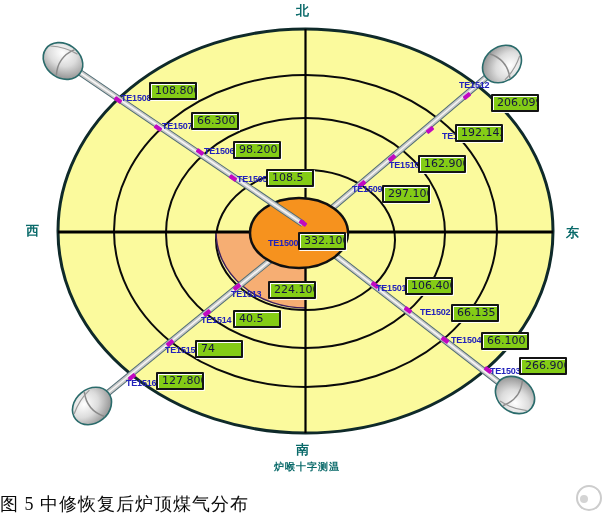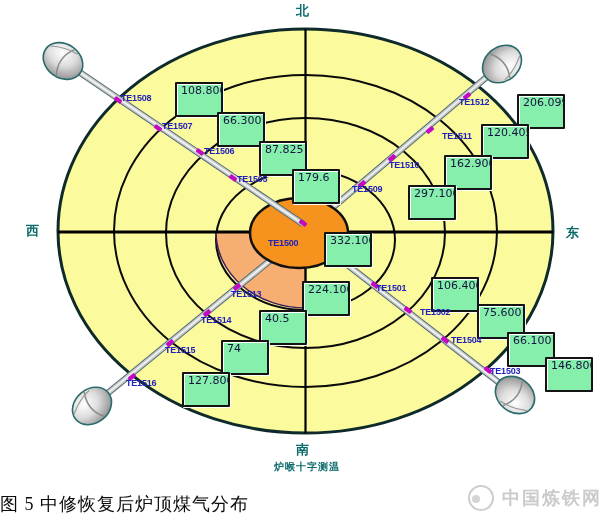--- a/index.html
+++ b/index.html
@@ -14,25 +14,25 @@
   .throat-label{
     position:absolute;left:274px;top:460px;color:#0A6A6A;
     font:bold 10px "Liberation Sans",sans-serif;letter-spacing:1px;
   }
   .te{
     position:absolute;color:#2222BB;
     font:bold 9px "Liberation Sans",sans-serif;letter-spacing:-0.2px;
     white-space:nowrap;
   }
   .val{
-    position:absolute;width:40px;height:12px;background:#86efac;
+    position:absolute;width:40px;height:12px;background:#84cc16;
     border:2px solid #141414;border-radius:1px;
     box-shadow:1px 1px 0 rgba(255,255,255,0.95), inset 1px 1px 0 #ffffff;
     font:11px/12px "DejaVu Sans",sans-serif;color:#13133F;
-    padding:1px 0 18px 4px;white-space:nowrap;overflow:hidden;margin-left:26px;
+    padding:1px 0 1px 4px;white-space:nowrap;overflow:hidden;
   }
   .caption{
     position:absolute;left:0;top:492px;width:494px;text-align:left;
     font:18px "Liberation Serif",serif;color:#0a0a0a;letter-spacing:1px;
   }
   .watermark{
     position:absolute;right:8px;top:485px;display:flex;align-items:center;gap:8px;
   }
   .wm-logo{
     width:22px;height:22px;border:2px solid #cdcdcd;border-radius:50%;position:relative;
@@ -145,66 +145,65 @@
   <div class="compass" style="left:566px;top:224px">东</div>
   <div class="compass" style="left:296px;top:441px">南</div>
 
   <div class="te" style="left:121px;top:93px">TE1508</div>
   <div class="val" style="left:149px;top:82px">108.800</div>
 
   <div class="te" style="left:162px;top:121px">TE1507</div>
   <div class="val" style="left:191px;top:112px">66.300</div>
 
   <div class="te" style="left:204px;top:146px">TE1506</div>
-  <div class="val" style="left:233px;top:141px">87.825</div>
+  <div class="val" style="left:233px;top:141px">98.200</div>
 
   <div class="te" style="left:237px;top:174px">TE1505</div>
-  <div class="val" style="left:266px;top:169px">179.6</div>
-
-  <div class="te" style="left:459px;top:97px">TE1512</div>
+  <div class="val" style="left:266px;top:169px">108.5</div>
+
+  <div class="te" style="left:459px;top:80px">TE1512</div>
   <div class="val" style="left:491px;top:94px">206.099</div>
 
   <div class="te" style="left:442px;top:131px">TE1511</div>
-  <div class="val" style="left:455px;top:124px">120.405</div>
+  <div class="val" style="left:455px;top:124px">192.142</div>
 
   <div class="te" style="left:389px;top:160px">TE1510</div>
   <div class="val" style="left:418px;top:155px">162.900</div>
 
   <div class="te" style="left:352px;top:184px">TE1509</div>
   <div class="val" style="left:382px;top:185px">297.100</div>
 
   <div class="te" style="left:268px;top:238px">TE1500</div>
   <div class="val" style="left:298px;top:232px">332.100</div>
 
   <div class="te" style="left:231px;top:289px">TE1513</div>
-  <div class="val" style="left:276px;top:281px">224.100</div>
+  <div class="val" style="left:268px;top:281px">224.100</div>
 
   <div class="te" style="left:201px;top:315px">TE1514</div>
   <div class="val" style="left:233px;top:310px">40.5</div>
 
   <div class="te" style="left:165px;top:345px">TE1515</div>
   <div class="val" style="left:195px;top:340px">74</div>
 
   <div class="te" style="left:126px;top:378px">TE1516</div>
   <div class="val" style="left:156px;top:372px">127.800</div>
 
   <div class="te" style="left:376px;top:283px">TE1501</div>
   <div class="val" style="left:405px;top:277px">106.400</div>
 
   <div class="te" style="left:420px;top:307px">TE1502</div>
-  <div class="val" style="left:451px;top:304px">75.600</div>
+  <div class="val" style="left:451px;top:304px">66.135</div>
 
   <div class="te" style="left:451px;top:335px">TE1504</div>
   <div class="val" style="left:481px;top:332px">66.100</div>
 
   <div class="te" style="left:490px;top:366px">TE1503</div>
-  <div class="val" style="left:519px;top:357px">146.800</div>
+  <div class="val" style="left:519px;top:357px">266.900</div>
 
   <div class="throat-label">炉喉十字测温</div>
 
   <div class="caption">图 5 中修恢复后炉顶煤气分布</div>
 
   <div class="watermark">
     <div class="wm-logo"></div>
-    <div class="wm-text">中国炼铁网</div>
   </div>
 
 </div>
 
 </body></html>

